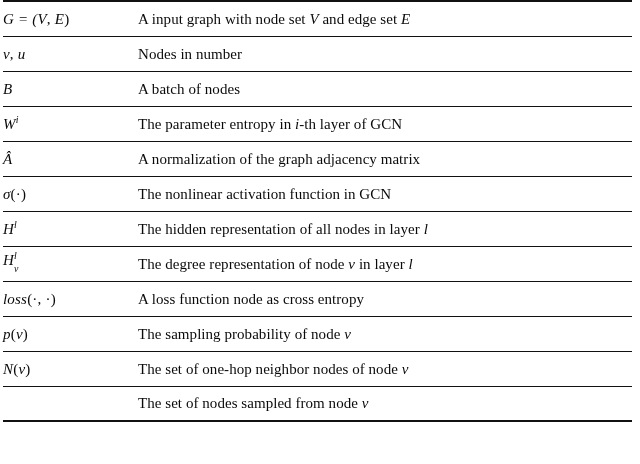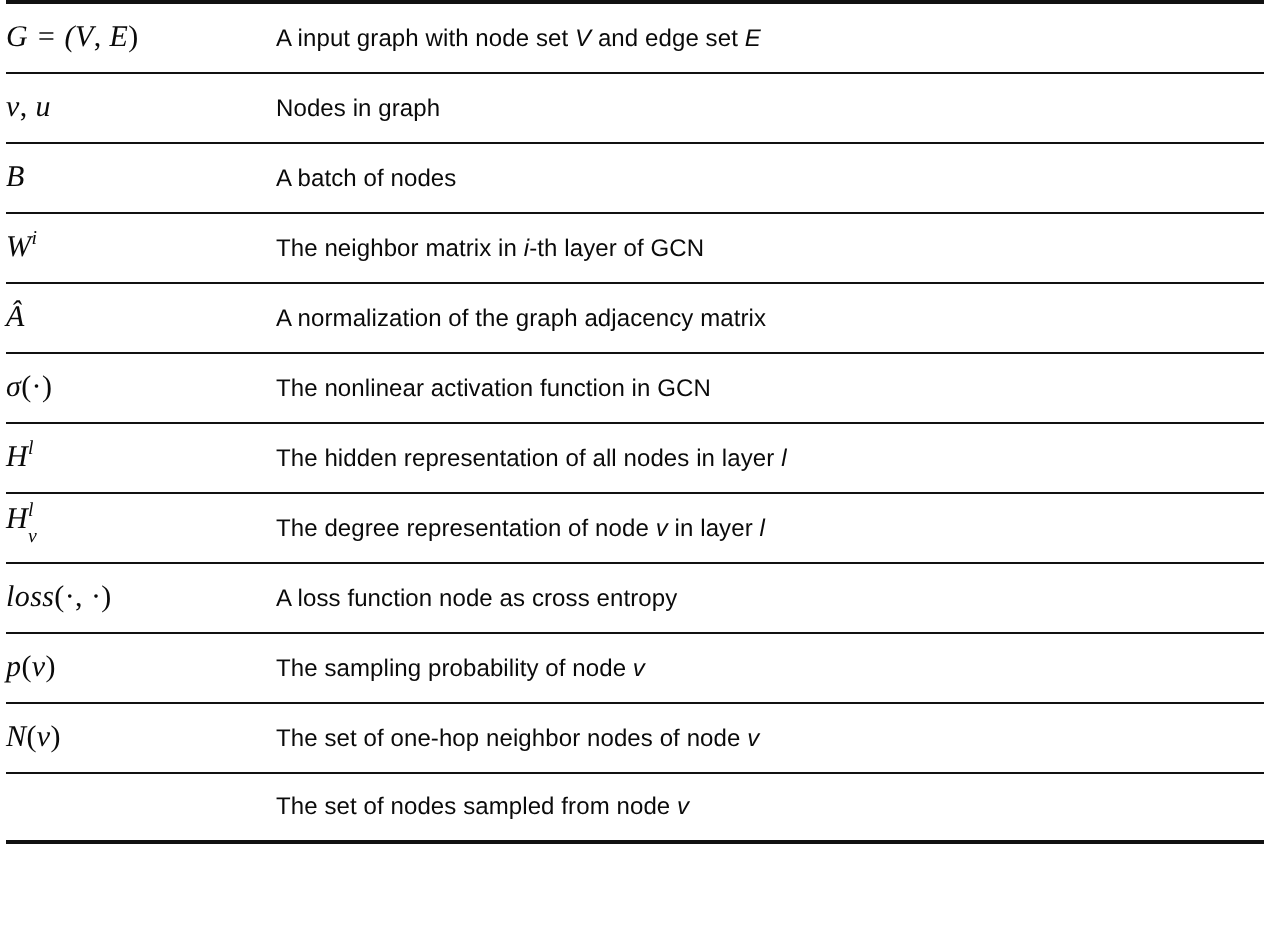--- a/index.html
+++ b/index.html
@@ -81,22 +81,22 @@
     grid-template-rows: auto auto;
     font-size: 0.66em;
     line-height: 1;
     position: relative;
     top: 0.05em;
   }
   .sym .stack .s-sup { position: relative; top: -0.62em; }
   .sym .stack .s-sub { position: relative; top: -0.28em; }
 
   .desc {
-    font-family: Liberation Sans, sans-serif;
-    font-size: 12px;
+    font-family: Liberation Serif, serif;
+    font-size: 15px;
     line-height: 1;
     letter-spacing: 0.05px;
   }
   .desc i {
     font-style: italic;
   }
 </style>
 </head>
 <body>
 
@@ -110,39 +110,39 @@
       <td class="desc-cell">
         <span class="desc"><span>A input graph with node set </span><i>V</i><span> and edge set </span><i>E</i></span>
       </td>
     </tr>
 
     <tr>
       <td class="sym-cell">
         <span class="sym"><span>v</span><span class="up">, </span><span>u</span></span>
       </td>
       <td class="desc-cell">
-        <span class="desc">Nodes in graph</span>
+        <span class="desc">Nodes in number</span>
       </td>
     </tr>
 
     <tr>
       <td class="sym-cell">
         <span class="sym">B</span>
       </td>
       <td class="desc-cell">
         <span class="desc">A batch of nodes</span>
       </td>
     </tr>
 
     <tr>
       <td class="sym-cell">
         <span class="sym"><span>W</span><sup>i</sup></span>
       </td>
       <td class="desc-cell">
-        <span class="desc"><span>The neighbor matrix in </span><i>i</i><span>-th layer of GCN</span></span>
+        <span class="desc"><span>The parameter entropy in </span><i>i</i><span>-th layer of GCN</span></span>
       </td>
     </tr>
 
 
     <tr>
       <td class="sym-cell">
         <span class="sym">Â</span>
       </td>
       <td class="desc-cell">
         <span class="desc">A normalization of the graph adjacency matrix</span>

